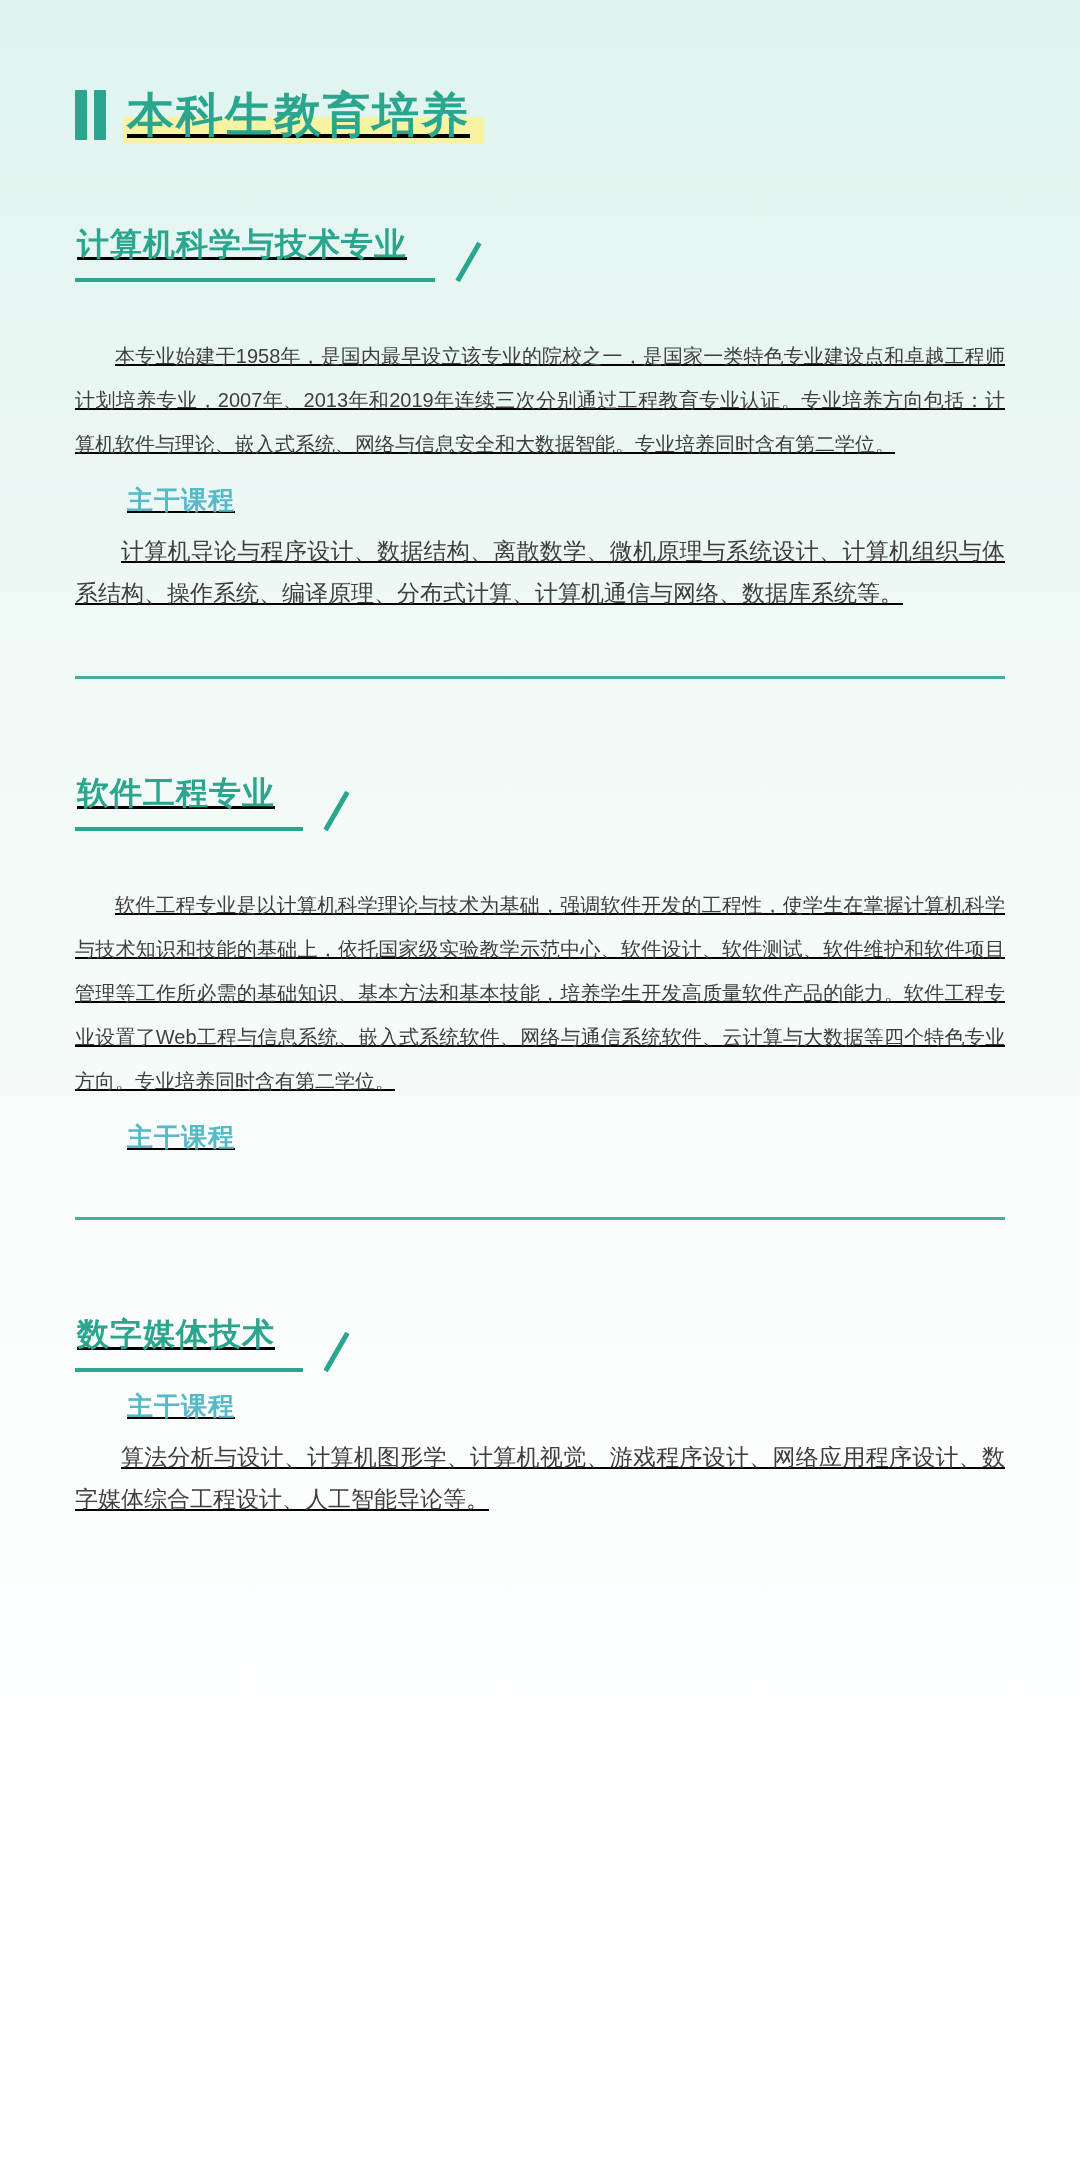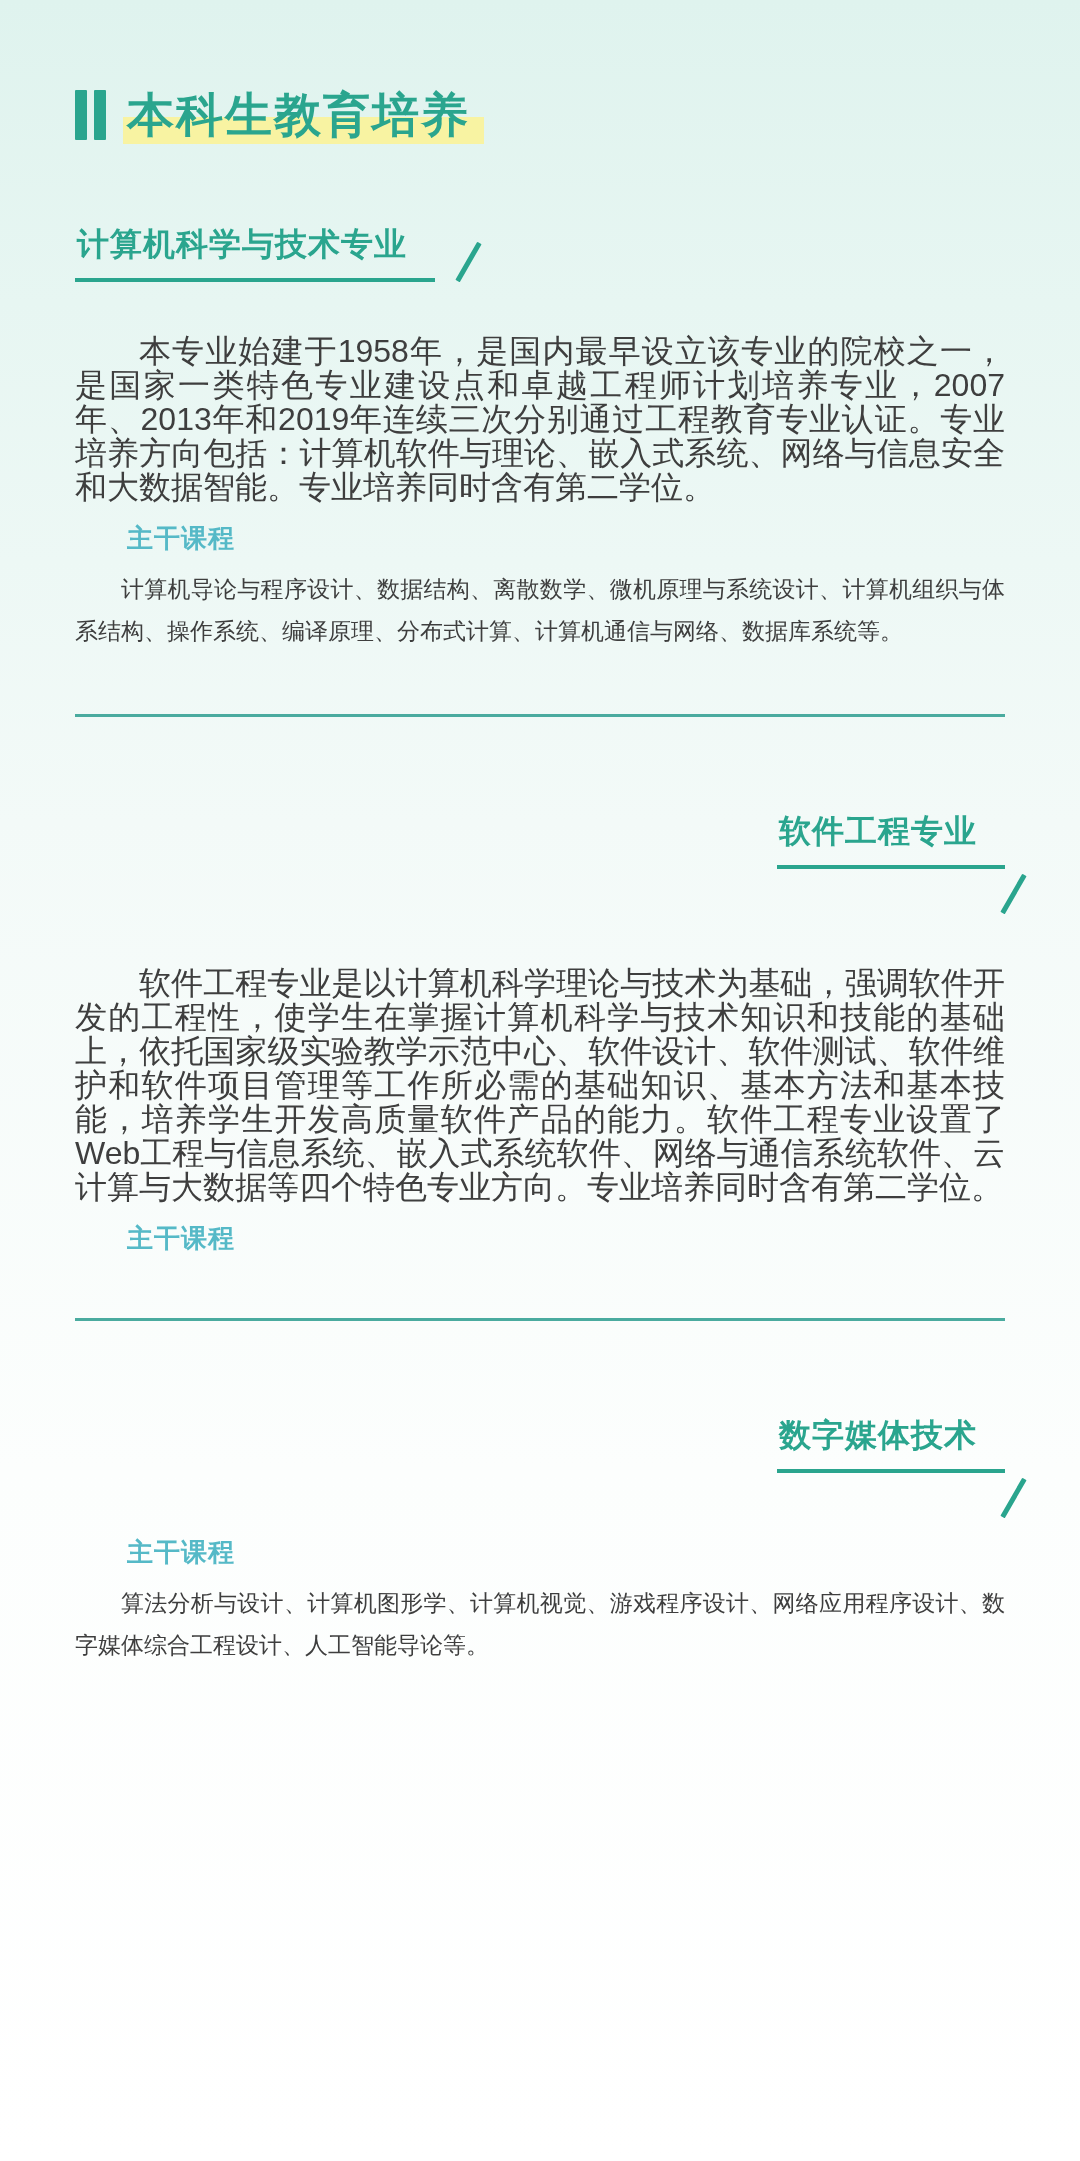--- a/index.html
+++ b/index.html
@@ -12,57 +12,58 @@
   *{box-sizing:border-box;}
   html,body{margin:0;padding:0;}
   body{
     width:1080px;height:2161px;overflow:hidden;
     font-family:"Liberation Sans","DejaVu Sans",sans-serif;
     background:linear-gradient(180deg,#dff3ee 0%,#e7f6f2 14%,#f3faf8 38%,#fcfefd 68%,#ffffff 100%);
   }
   .page{
     width:100%;height:100%;
     padding:0 75px 12px 75px;
+    text-decoration:underline;
   }
   
   .page-header{
     padding-top:86px;
     display:flex;align-items:center;
   }
   .bars{display:inline-flex;gap:7px;margin-right:17px;}
   .bars i{display:block;width:12px;height:50px;background:var(--teal);border-radius:1px;}
   .main-title{
     margin:0;
     font-size:47px;line-height:58px;font-weight:bold;color:var(--teal);
     letter-spacing:2px;
     background:linear-gradient(to top,var(--hl) 0%,var(--hl) 46%,transparent 46%);
     padding:0 14px 0 4px;
   }
   
   .sec-head{
     display:flex;align-items:flex-end;
     margin-top:78px;
   }
-  .block + .block .sec-head{margin-top:92px;flex-direction:column;}
+  .block + .block .sec-head{margin-top:92px;}
   .sec-title{
     display:inline-block;
     font-size:32px;line-height:44px;font-weight:bold;color:var(--teal);
     letter-spacing:1px;
     border-bottom:4px solid var(--teal);
     padding:0 28px 12px 2px;
   }
   .slash{
     display:inline-block;width:5px;height:44px;background:var(--teal);
     border-radius:1px;
     transform:rotate(30deg);transform-origin:50% 100%;
     margin:0 0 1px 20px;
   }
   .intro{
     margin:52px 0 0;
-    font-size:32px;line-height:34px;color:var(--ink);
+    font-size:20px;line-height:44px;color:var(--ink);
     text-align:justify;text-indent:2em;
   }
   .courses-label{
     margin:16px 0 0 52px;
     font-size:26px;line-height:36px;font-weight:bold;color:var(--cyan);
     letter-spacing:1px;
   }
   .courses{
     margin:12px 0 0;
     font-size:23px;line-height:42px;color:var(--ink);

